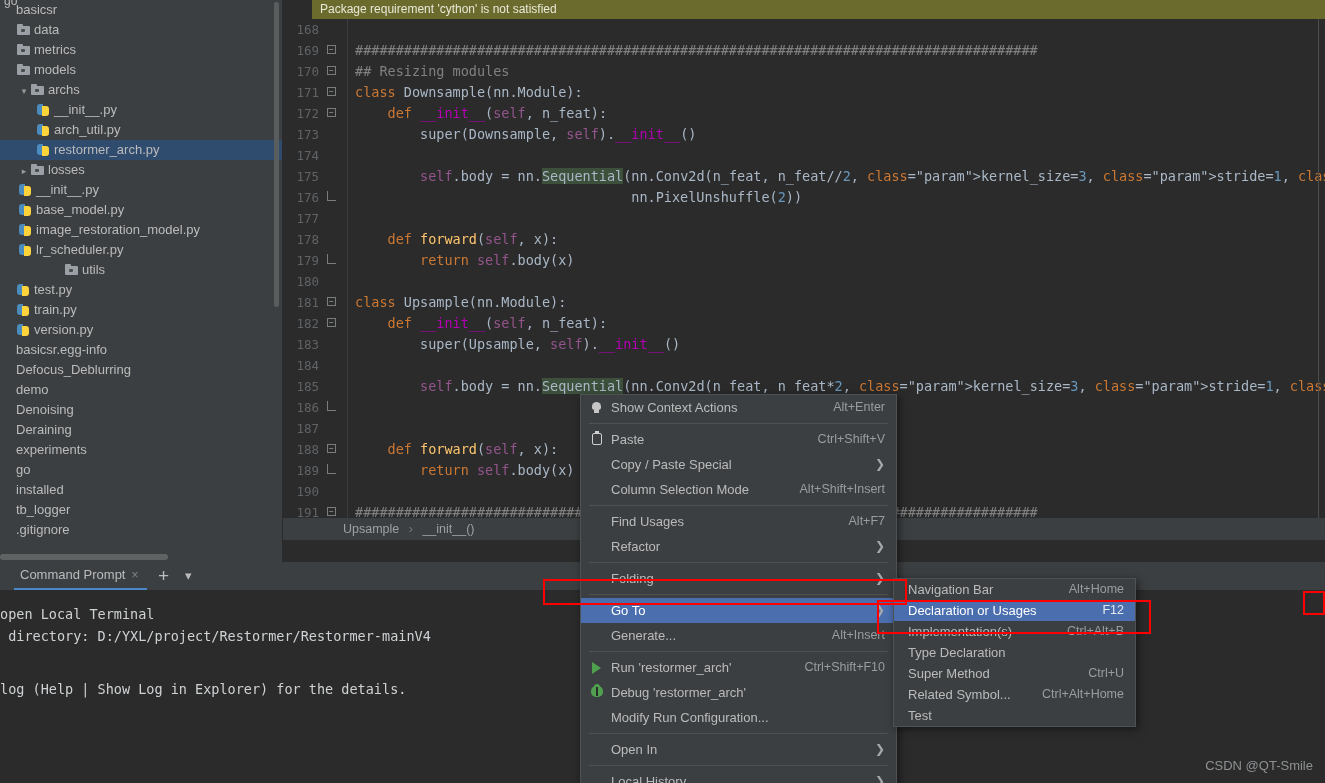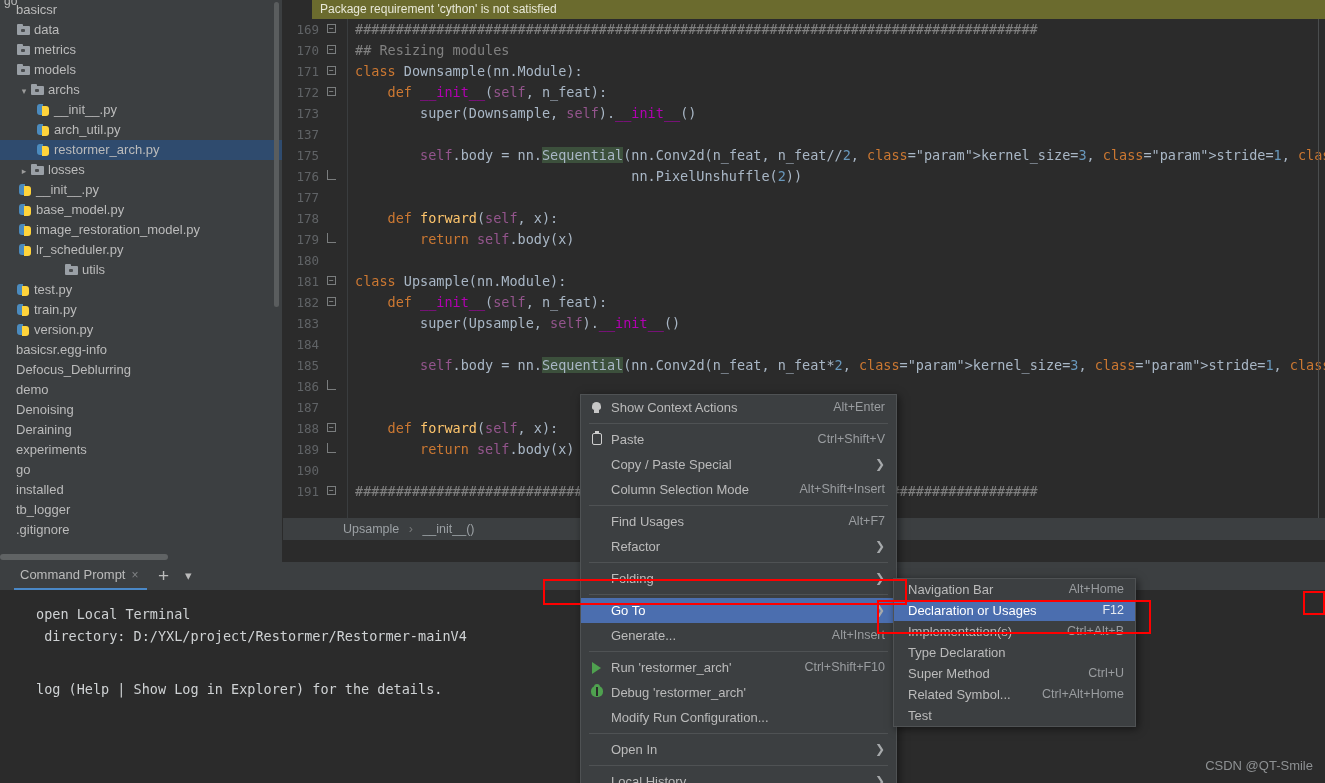--- a/index.html
+++ b/index.html
@@ -72,21 +72,21 @@
 
   
   #terminal{ position:absolute; left:0; top:562px; width:1325px; height:221px; background:#2b2b2b;}
   #termtabs{ position:absolute; left:0; top:0; width:1325px; height:28px; background:#3c3f41;}
   .term-tab{ position:absolute; left:14px; top:0; height:28px; line-height:26px; color:#bbbbbb; font-size:13px;
              border-bottom:2px solid #4a88c7; padding:0 8px 0 6px;}
   .term-tab-x{ color:#808385; font-size:12px; margin-left:6px; cursor:pointer;}
   .term-plus{ position:absolute; left:158px; top:3px; color:#bbbbbb; font-size:19px; line-height:22px;}
   .term-chev{ position:absolute; left:185px; top:4px; color:#bbbbbb; font-size:13px; line-height:20px;}
   .tline{ position:absolute; left:0; font-family:"DejaVu Sans Mono", monospace; font-size:13.5px; color:#cfd2d4;
-          white-space:pre;padding-left:36px;}
+          white-space:pre;}
   .redbox-term{ position:absolute; left:1303px; top:591px; width:22px; height:24px; border:2px solid #ff0000;}
 
   
   #ctxmenu{ position:absolute; left:580px; top:394px; width:317px; background:#3c3f41;
             border:1px solid #4f5254; box-shadow:2px 2px 8px rgba(0,0,0,.5); }
   .mi{ position:relative; height:25px; line-height:25px; color:#bbbbbb; font-size:13px; white-space:nowrap;
        padding-left:30px; cursor:default;}
   .mi.hi{ background:#4b6eaf; color:#ffffff;}
   .mi .sc{ position:absolute; right:11px; color:#9a9da0; font-size:12.5px;}
   .mi.hi .sc{ color:#e6eaf0;}
@@ -152,26 +152,27 @@
       </div>
     <div class="sb-scroll"></div>
     <div class="sb-hscroll"></div>
   </div>
 
   <div id="editor">
     <div id="warnbar">Package requirement 'cython' is not satisfied</div>
     <div id="codearea">
       <div class="gutterline"></div>
       <div id="lines">
+          <div class="cl"><span class="lnum">168</span><span class="code"></span></div>
           <div class="cl"><span class="lnum">169</span><span class="fold">−</span><span class="code"><span class="cmt">####################################################################################</span></span></div>
           <div class="cl"><span class="lnum">170</span><span class="fold">−</span><span class="code"><span class="cmt">## Resizing modules</span></span></div>
           <div class="cl"><span class="lnum">171</span><span class="fold">−</span><span class="code"><span class="kw">class</span> <span class="cls">Downsample</span>(nn.Module):</span></div>
           <div class="cl"><span class="lnum">172</span><span class="fold">−</span><span class="code">    <span class="kw">def</span> <span class="dun">__init__</span>(<span class="slf">self</span>, n_feat):</span></div>
           <div class="cl"><span class="lnum">173</span><span class="code">        super(Downsample, <span class="slf">self</span>).<span class="dun">__init__</span>()</span></div>
-          <div class="cl"><span class="lnum">137</span><span class="code"></span></div>
+          <div class="cl"><span class="lnum">174</span><span class="code"></span></div>
           <div class="cl"><span class="lnum">175</span><span class="code">        <span class="slf">self</span>.body = nn.<span class="hl">Sequential</span>(nn.Conv2d(n_feat, n_feat//<span class="num">2</span>, <span <span="" class="kw">class</span>="param"&gt;kernel_size=<span class="num">3</span>, <span <span="" class="kw">class</span>="param"&gt;stride=<span class="num">1</span>, <span <span="" class="kw">class</span>="param"&gt;padding=, ="param"&gt;bias=),</span></div>
           <div class="cl"><span class="lnum">176</span><span class="foldend"></span><span class="code">                                  nn.PixelUnshuffle(<span class="num">2</span>))</span></div>
           <div class="cl"><span class="lnum">177</span><span class="code"></span></div>
           <div class="cl"><span class="lnum">178</span><span class="code">    <span class="kw">def</span> <span class="def">forward</span>(<span class="slf">self</span>, x):</span></div>
           <div class="cl"><span class="lnum">179</span><span class="foldend"></span><span class="code">        <span class="kw">return</span> <span class="slf">self</span>.body(x)</span></div>
           <div class="cl"><span class="lnum">180</span><span class="code"></span></div>
           <div class="cl"><span class="lnum">181</span><span class="fold">−</span><span class="code"><span class="kw">class</span> <span class="cls">Upsample</span>(nn.Module):</span></div>
           <div class="cl"><span class="lnum">182</span><span class="fold">−</span><span class="code">    <span class="kw">def</span> <span class="dun">__init__</span>(<span class="slf">self</span>, n_feat):</span></div>
           <div class="cl"><span class="lnum">183</span><span class="code">        super(Upsample, <span class="slf">self</span>).<span class="dun">__init__</span>()</span></div>
           <div class="cl"><span class="lnum">184</span><span class="code"></span></div>

